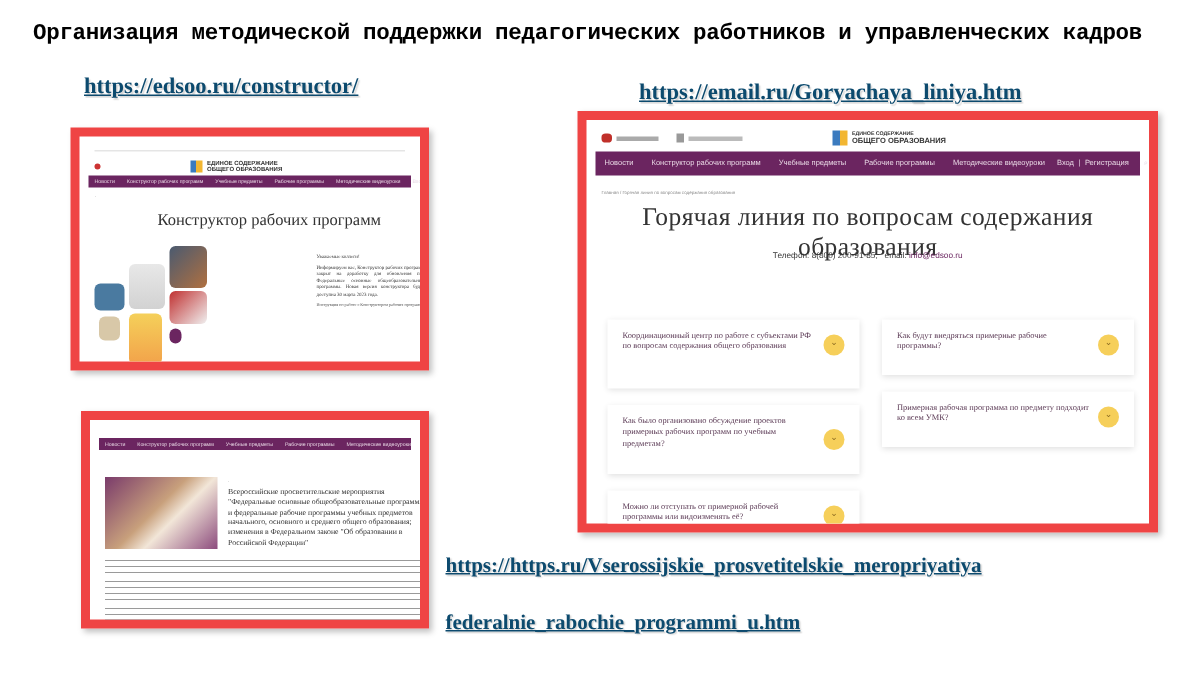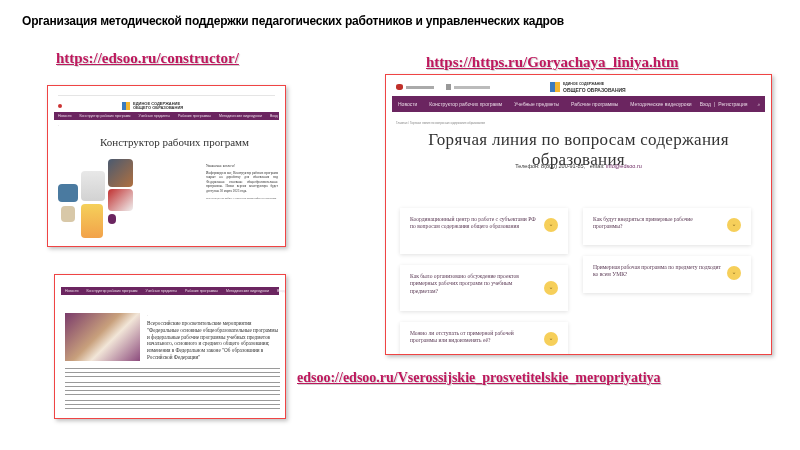--- a/index.html
+++ b/index.html
@@ -1,26 +1,26 @@
 <!DOCTYPE html>
 <html><head>
 <meta charset="utf-8">
 <style>
   * { box-sizing: border-box; margin: 0; padding: 0; }
   html, body { width: 800px; height: 450px; background: #ffffff; overflow: hidden; }
   body { position: relative; font-family: "Liberation Serif", serif; color: #000; }
 
-  .title { position: absolute; left: 22px; top: 14px; font-size: 12px; font-weight: bold; font-family: Liberation Sans, sans-serif; letter-spacing: -0.2px; white-space: nowrap; }
+  .title { position: absolute; left: 22px; top: 14px; font-size: 15px; font-weight: bold; font-family: Liberation Mono, monospace; letter-spacing: -0.2px; white-space: nowrap; }
 
-  .link { position: absolute; color: #be185d; font-weight: bold; text-decoration: underline; font-family: "Liberation Serif", serif; text-shadow: 1px 1px 1px rgba(0,0,0,0.18); }
+  .link { position: absolute; color: #0c4a6e; font-weight: bold; text-decoration: underline; font-family: "Liberation Serif", serif; text-shadow: 1px 1px 1px rgba(0,0,0,0.18); }
   .link1 { left: 56px; top: 50px; font-size: 15px; }
   .link2 { left: 426px; top: 54px; font-size: 15px; }
   .link3 { left: 297px; top: 368px; font-size: 14px; line-height: 19px; width: 380px; }
 
-  .shot { position: absolute; background: #fff; border: 1px solid #ef4444; box-shadow: 2px 2px 4px rgba(0,0,0,0.25); overflow: hidden; font-family: "Liberation Sans", sans-serif; }
+  .shot { position: absolute; background: #fff; border: 6px solid #ef4444; box-shadow: 2px 2px 4px rgba(0,0,0,0.25); overflow: hidden; font-family: "Liberation Sans", sans-serif; }
   .shot1 { left: 47px; top: 85px; width: 239px; height: 162px; }
   .shot2 { left: 54px; top: 274px; width: 232px; height: 145px; }
   .shot3 { left: 385px; top: 74px; width: 387px; height: 281px; }
 
   .navbar { position: absolute; background: #6b2560; display: flex; align-items: center; color: #e8d7e4; white-space: nowrap; }
   .navbar span { margin-right: 8px; }
   .nav-right { margin-left: auto; display: flex; align-items: center; }
 
   
   .s1-top { position: absolute; left: 10px; top: 6px; right: 10px; height: 4px; font-size: 3px; color: #999; border-bottom: 1px solid #e5e5e5; }
@@ -50,24 +50,25 @@
   .s3-faq-h { position: absolute; left: 0; right: 0; top: 115px; text-align: center; font-family: "Liberation Serif", serif; font-size: 9px; color: #6b2560; }
   .faq { position: absolute; background: #fff; box-shadow: 0 1px 4px rgba(0,0,0,0.12); font-family: "Liberation Serif", serif; font-size: 5.6px; line-height: 7.4px; color: #5b3a55; padding: 8px 28px 8px 10px; }
   .faq-btn { position: absolute; right: 10px; top: 10px; width: 14px; height: 14px; border-radius: 50%; background: #f6cf5a; display: flex; align-items: center; justify-content: center; color: #8a6a20; font-size: 6px; }
 </style>
 </head>
 <body>
 
 <div class="title">Организация методической поддержки педагогических работников и управленческих кадров</div>
 
 <a class="link link1">https://edsoo.ru/constructor/</a>
-<a class="link link2">https://https.ru/Goryachaya_liniya.htm</a>
+<a class="link link2">https://email.ru/Goryachaya_liniya.htm</a>
 <a class="link link3">
-  <span>edsoo://edsoo.ru/Vserossijskie_prosvetitelskie_meropriyatiya</span><br>
+  <span>https://https.ru/Vserossijskie_prosvetitelskie_meropriyatiya</span><br>
   <br>
+  <span>federalnie_rabochie_programmi_u.htm</span>
 </a>
 
 <div class="shot shot1">
   <div class="s1-top"></div>
   <div class="s1-logos">
     <span class="logo-sq" style="background:#c33;width:4px;height:4px;border-radius:50%;"></span>
     <span style="margin-left:60px;" class="logo-sq">
         <span style="display:block;width:8px;height:8px;background:linear-gradient(90deg,#3b7bbf 50%,#f2b632 50%);"></span>
       </span>
     <span style="margin-left:3px;font-weight:bold;font-size:4px;line-height:4.5px;color:#333;">

